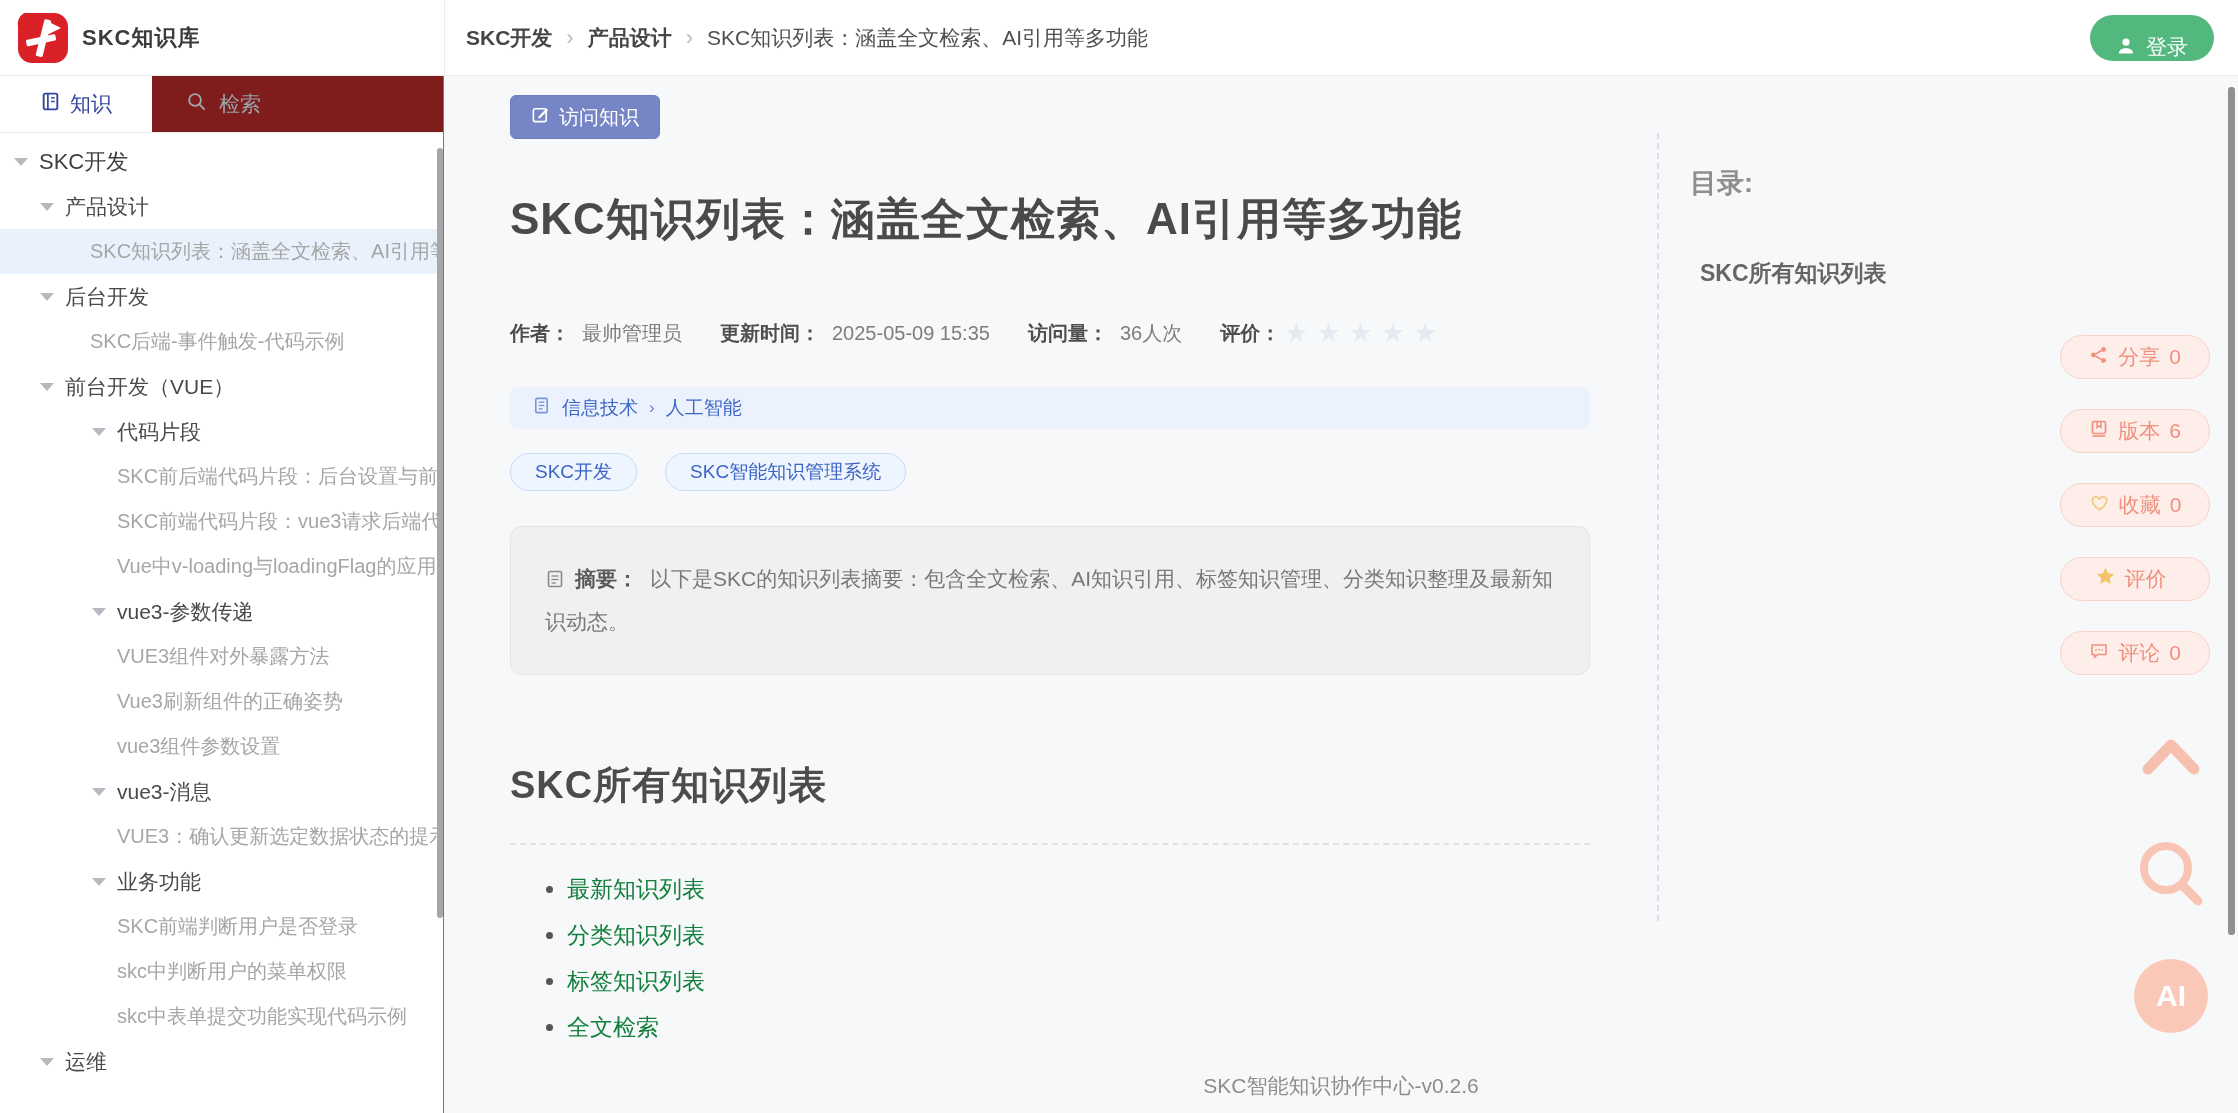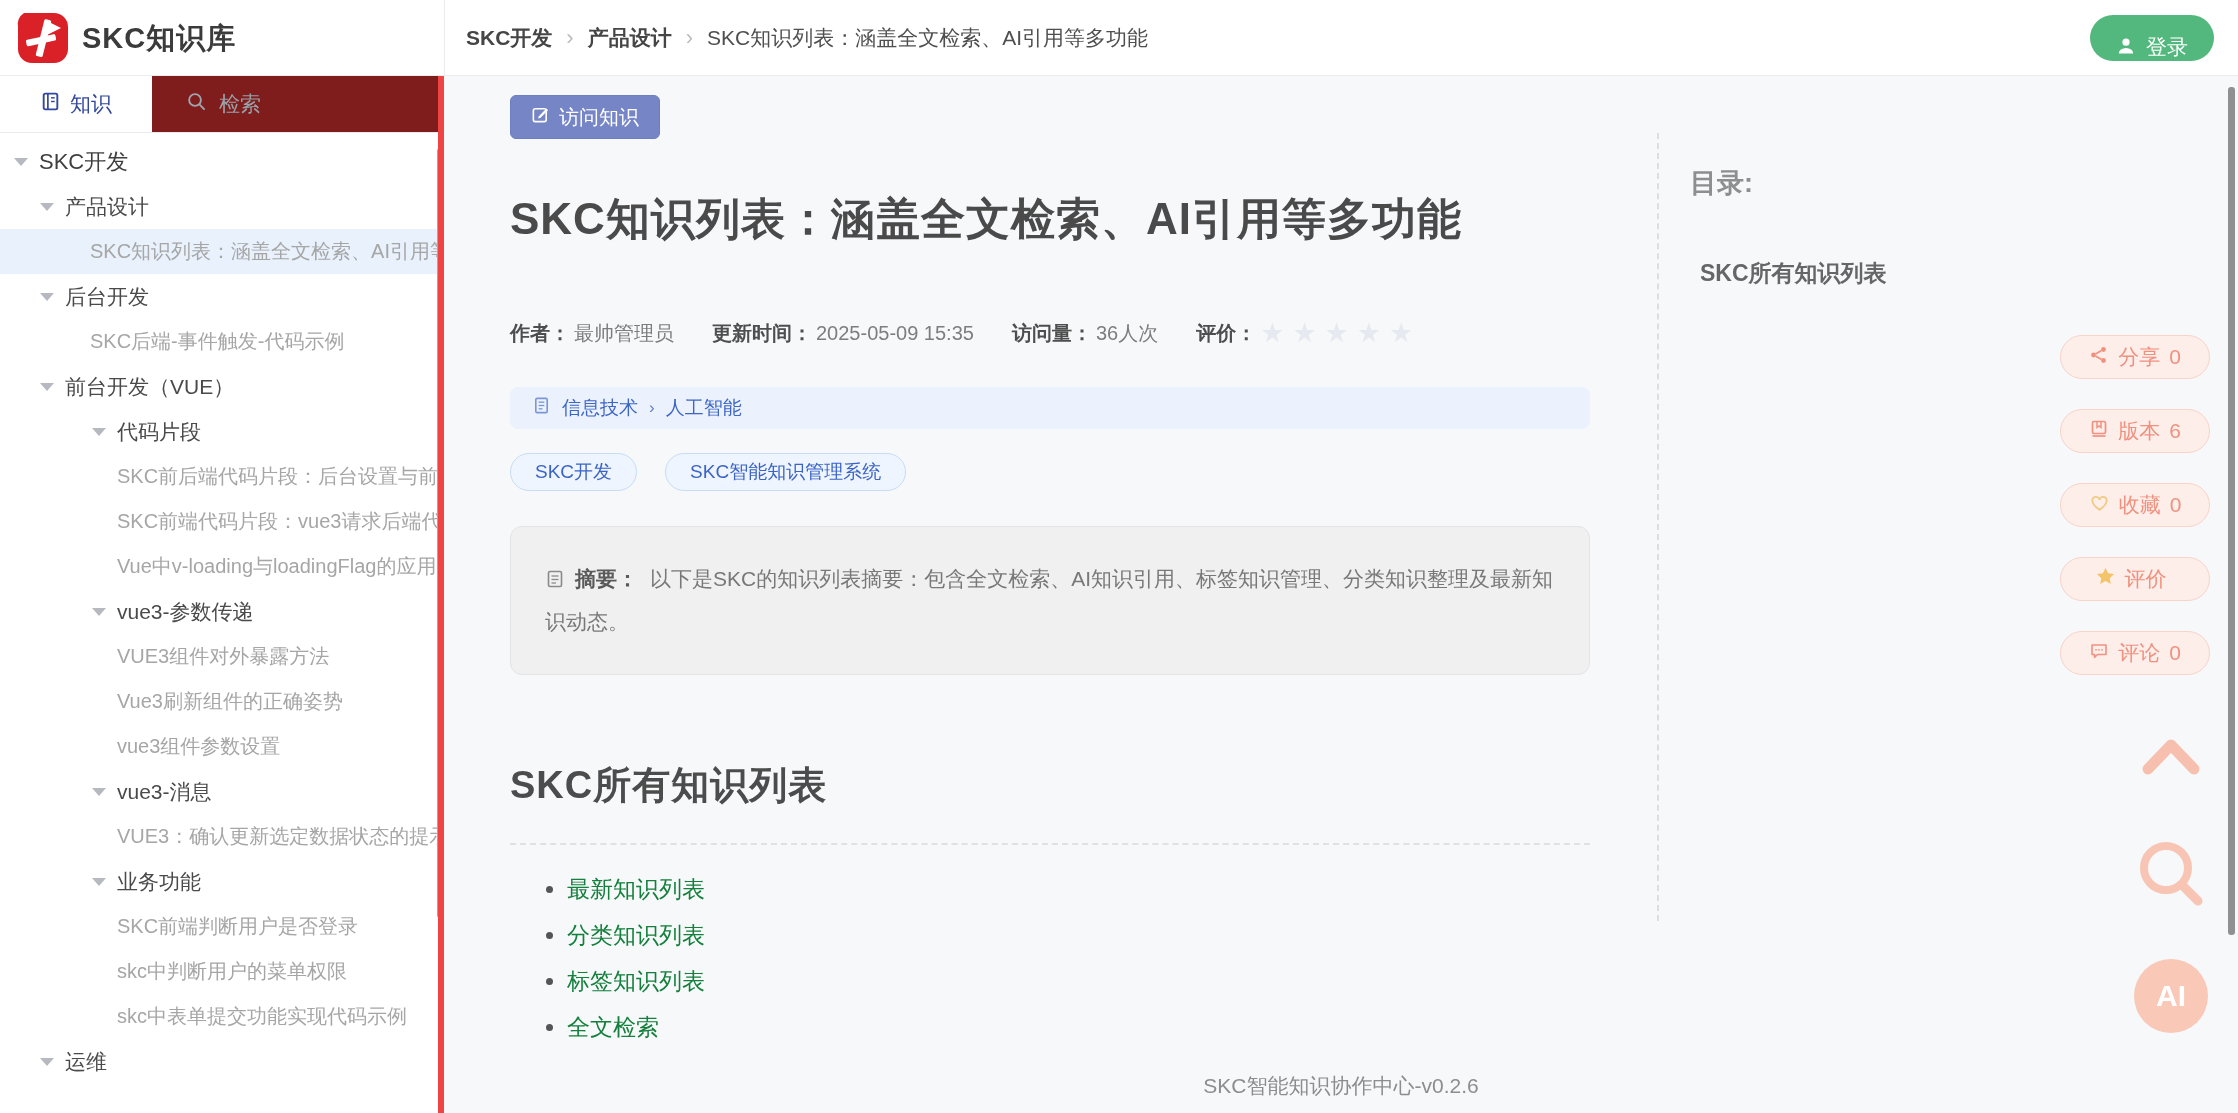--- a/index.html
+++ b/index.html
@@ -4,30 +4,30 @@
 <style>
   * { margin:0; padding:0; box-sizing:border-box; }
   html,body { background:#f7f8fa; }
   body { font-family:"Liberation Sans","DejaVu Sans",sans-serif; }
   #app { position:relative; width:2238px; height:1113px; overflow:hidden; background:#f7f8fa; }
 
   
   .header { position:absolute; left:0; top:0; width:2238px; height:76px; background:#fff; border-bottom:1px solid #ecedf1; z-index:5; }
   .header-divider { position:absolute; left:444px; top:0; width:1px; height:76px; background:#ececf0; }
   .logo { position:absolute; left:16px; top:11px; width:54px; height:54px; }
-  .app-title { position:absolute; left:82px; top:0; height:76px; line-height:76px; font-size:29px; font-weight:bold; color:#3b3b3b; letter-spacing:1px; }
+  .app-title { position:absolute; left:82px; top:0; height:76px; line-height:76px; font-size:22px; font-weight:bold; color:#3b3b3b; letter-spacing:1px; }
   .breadcrumb { position:absolute; left:466px; top:0; height:76px; display:flex; align-items:center; gap:14px; font-size:21px; color:#4a4a4a; white-space:nowrap; }
   .crumb-strong { font-weight:bold; color:#454545; }
   .crumb-sep { color:#bcbcbc; font-size:22px; }
   .crumb-last { color:#4f4f4f; }
   .login-btn { position:absolute; right:24px; top:15px; height:46px; padding:0 26px; border:none; border-radius:23px;
     background:#53b87d; color:#fff; font-size:21px; display:flex; align-items:flex-end; gap:10px; cursor:pointer; font-family:inherit; }
 
   
-  .sidebar { position:absolute; left:0; top:76px; width:444px; bottom:0; background:#fff; border-right:6px solid #ef4444; overflow:hidden; }
+  .sidebar { position:absolute; left:0; top:76px; width:444px; bottom:0; background:#fff; border-right:1px solid #ef4444; overflow:hidden; }
   .tabbar { display:flex; height:57px; border-bottom:1px solid #e8eaee; }
   .tab-knowledge { width:152px; background:#fff; display:flex; align-items:center; justify-content:center; gap:9px;
     color:#32479e; font-size:21px; cursor:pointer; }
   .tab-search { flex:1; background:#7f1d1d; display:flex; align-items:center; padding-left:34px; gap:12px;
     color:#9aa0a8; font-size:21px; cursor:text; }
   .tree { padding-top:6px; }
   .tree-row { display:flex; align-items:center; height:45px; white-space:nowrap; overflow:hidden; cursor:pointer; }
   .tree-row .caret { width:0; height:0; border-left:7px solid transparent; border-right:7px solid transparent;
     border-top:8px solid #b6b9bf; margin-right:11px; flex:none; }
   .tree-label { font-size:21px; color:#4a4a4a; }
@@ -39,21 +39,21 @@
   .lvl3.leaf { padding-left:117px; }
   .tree-row.selected { background:#e8f1fc; }
   .sb-thumb { position:absolute; left:437px; top:72px; width:6px; height:770px; background:#a7a7a7; border-radius:3px; }
 
   
   .visit-btn { position:absolute; left:510px; top:95px; height:44px; padding:0 20px; border-radius:6px; border:1px solid #6d7fc2;
     background:#7585c6; color:#fff; font-size:20px; display:flex; align-items:center; gap:9px; cursor:pointer; font-family:inherit; }
   .article-title { position:absolute; left:510px; top:190px; width:1090px; font-size:44px; font-weight:bold; color:#4a4a4a; letter-spacing:1px; }
   .meta-row { position:absolute; left:510px; top:320px; display:flex; align-items:center; gap:38px; font-size:20px; white-space:nowrap; }
   .m-label { font-weight:bold; color:#4e4e4e; }
-  .m-value { color:#7d7d7d; margin-left:4px; }
+  .m-value { color:#7d7d7d; margin-left:12px; }
   .stars { display:flex; gap:8px; margin-left:4px; }
   .star { color:#e6e9f0; font-size:27px; line-height:1; }
   .category-bar { position:absolute; left:510px; top:387px; width:1080px; height:42px; background:#ecf2fd; border-radius:8px;
     display:flex; align-items:center; padding-left:22px; gap:11px; font-size:19px; color:#3d66c5; cursor:pointer; }
   .cat-sep { color:#5d7fce; font-size:17px; }
   .tags-row { position:absolute; left:510px; top:453px; display:flex; gap:28px; }
   .tag-pill { height:38px; padding:0 24px; border-radius:19px; background:#eef5fe; border:1px solid #c6dcf8;
     color:#3c64c6; font-size:19px; display:flex; align-items:center; cursor:pointer; }
   .summary-box { position:absolute; left:510px; top:526px; width:1080px; min-height:142px; background:#f0f0f1;
     border:1px solid #e4e4e6; border-radius:12px; padding:32px 34px; font-size:21px; color:#787878; line-height:1.9; }

